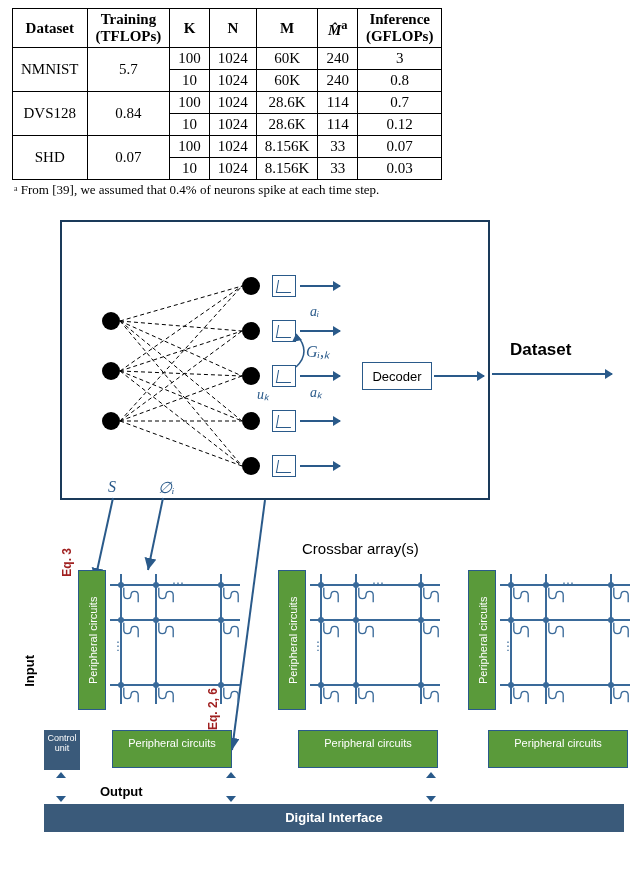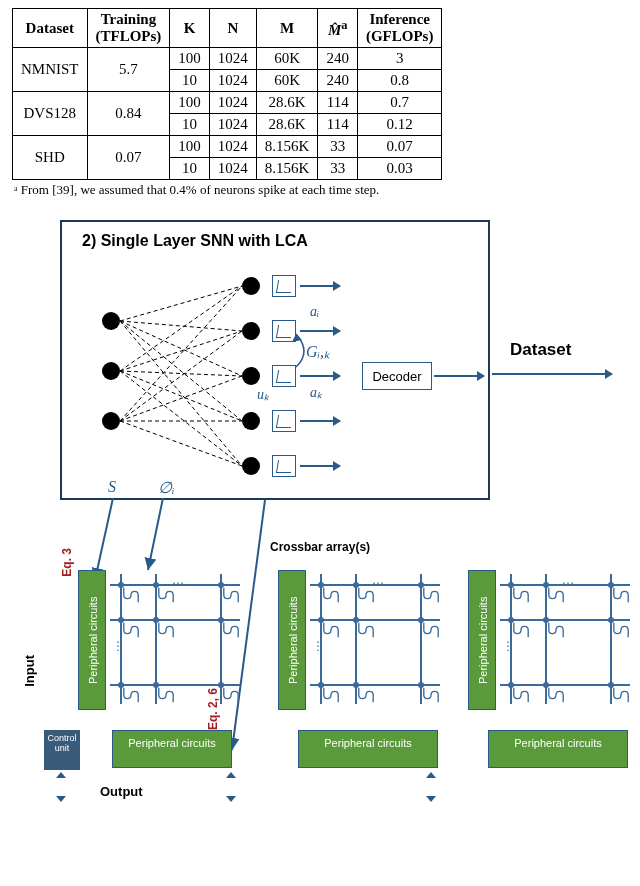--- a/index.html
+++ b/index.html
@@ -19,21 +19,21 @@
   .snn-title { position: absolute; left: 20px; top: 10px; font-weight: bold; font-size: 16px; font-family: Arial, sans-serif; }
   .node { position: absolute; width: 18px; height: 18px; border-radius: 50%; background: #000; }
   .lif { position: absolute; width: 24px; height: 22px; border: 1.5px solid #2a5a8a; background: #fff; }
   .lif::after { content: ""; position: absolute; left: 4px; top: 4px; width: 14px; height: 12px; border-left: 1.5px solid #2a5a8a; border-bottom: 1.5px solid #2a5a8a; transform: skewX(-10deg); }
   .decoder { position: absolute; width: 70px; height: 28px; border: 1.5px solid #2a5a8a; background: #fff; font-size: 13px; text-align: center; line-height: 28px; font-family: Arial, sans-serif; }
   .result { position: absolute; font-weight: bold; font-size: 17px; font-family: Arial, sans-serif; }
   .arrow-r { position: absolute; height: 2px; background: #2a5a8a; }
   .arrow-r::after { content: ""; position: absolute; right: -1px; top: -4px; border-left: 8px solid #2a5a8a; border-top: 5px solid transparent; border-bottom: 5px solid transparent; }
   .mathlabel { position: absolute; font-style: italic; font-size: 14px; color: #2a5a8a; font-family: "Times New Roman", serif; }
   
-  .cb-title { position: absolute; font-weight: bold; font-size: 12px; font-family: Arial, sans-serif; }
+  .cb-title { position: absolute; font-weight: normal; font-size: 15px; font-family: Arial, sans-serif; margin-left: 32px; }
   
   .crossbar { position: absolute; width: 170px; height: 140px; }
   .periph-v { position: absolute; left: 0; top: 0; width: 28px; height: 140px; background: #5a9a3a; border: 1px solid #2a5a8a; color: #fff; font-size: 11px; font-family: Arial, sans-serif; writing-mode: vertical-rl; text-align: center; line-height: 28px; transform: rotate(180deg); }
   .xbar-grid { position: absolute; left: 32px; top: 4px; width: 130px; height: 130px; }
   
   .hline { position: absolute; height: 2px; background: #3a6a9a; width: 100%; }
   .vline { position: absolute; width: 2px; background: #3a6a9a; height: 100%; }
   .xdot { position: absolute; width: 6px; height: 6px; border-radius: 50%; background: #3a6a9a; }
   .dots { position: absolute; font-size: 12px; color: #3a6a9a; letter-spacing: 2px; }
   .mem { position: absolute; width: 18px; height: 18px; }
@@ -116,21 +116,20 @@
         <td>33</td>
         <td>0.03</td>
       </tr>
     </tbody>
 </table>
 <div class="footnote">ᵃ From [39], we assumed that 0.4% of neurons spike at each time step.</div>
 
 <div class="diagram">
 
   <div class="snn-box">
-    <div class="snn-title">2)  Single Layer SNN with LCA</div>
 
     <div class="node" style="left:40px; top:90px"></div>
     <div class="node" style="left:40px; top:140px"></div>
     <div class="node" style="left:40px; top:190px"></div>
 
     <div class="node" style="left:180px; top:55px"></div>
     <div class="lif" style="left:210px; top:53px"></div>
     <div class="arrow-r" style="left:238px; top:63px; width:40px"></div>
 
     <div class="node" style="left:180px; top:100px"></div>
@@ -358,18 +357,19 @@
             </svg></div>
           <div class="dots" style="left: 62px; top: 2px;">⋯</div>
           <div class="dots" style="left: 2px; top: 65px;">⋮</div>
         </div>
       </div>
       <div class="periph-h" style="left: 488px; top: 520px; width: 140px;">Peripheral circuits</div>
     </div>
 
   <div class="control" style="left:44px; top:520px">Control unit</div>
 
+  <div class="digital-iface" style="left:44px; top:594px; width:580px">Digital Interface</div>
 
   <div class="dbl-arrow" style="left:56px; top:562px; height:30px"></div>
   <div class="dbl-arrow" style="left:226px; top:562px; height:30px"></div>
   <div class="dbl-arrow" style="left:426px; top:562px; height:30px"></div>
 
 </div>
 
 </body></html>

